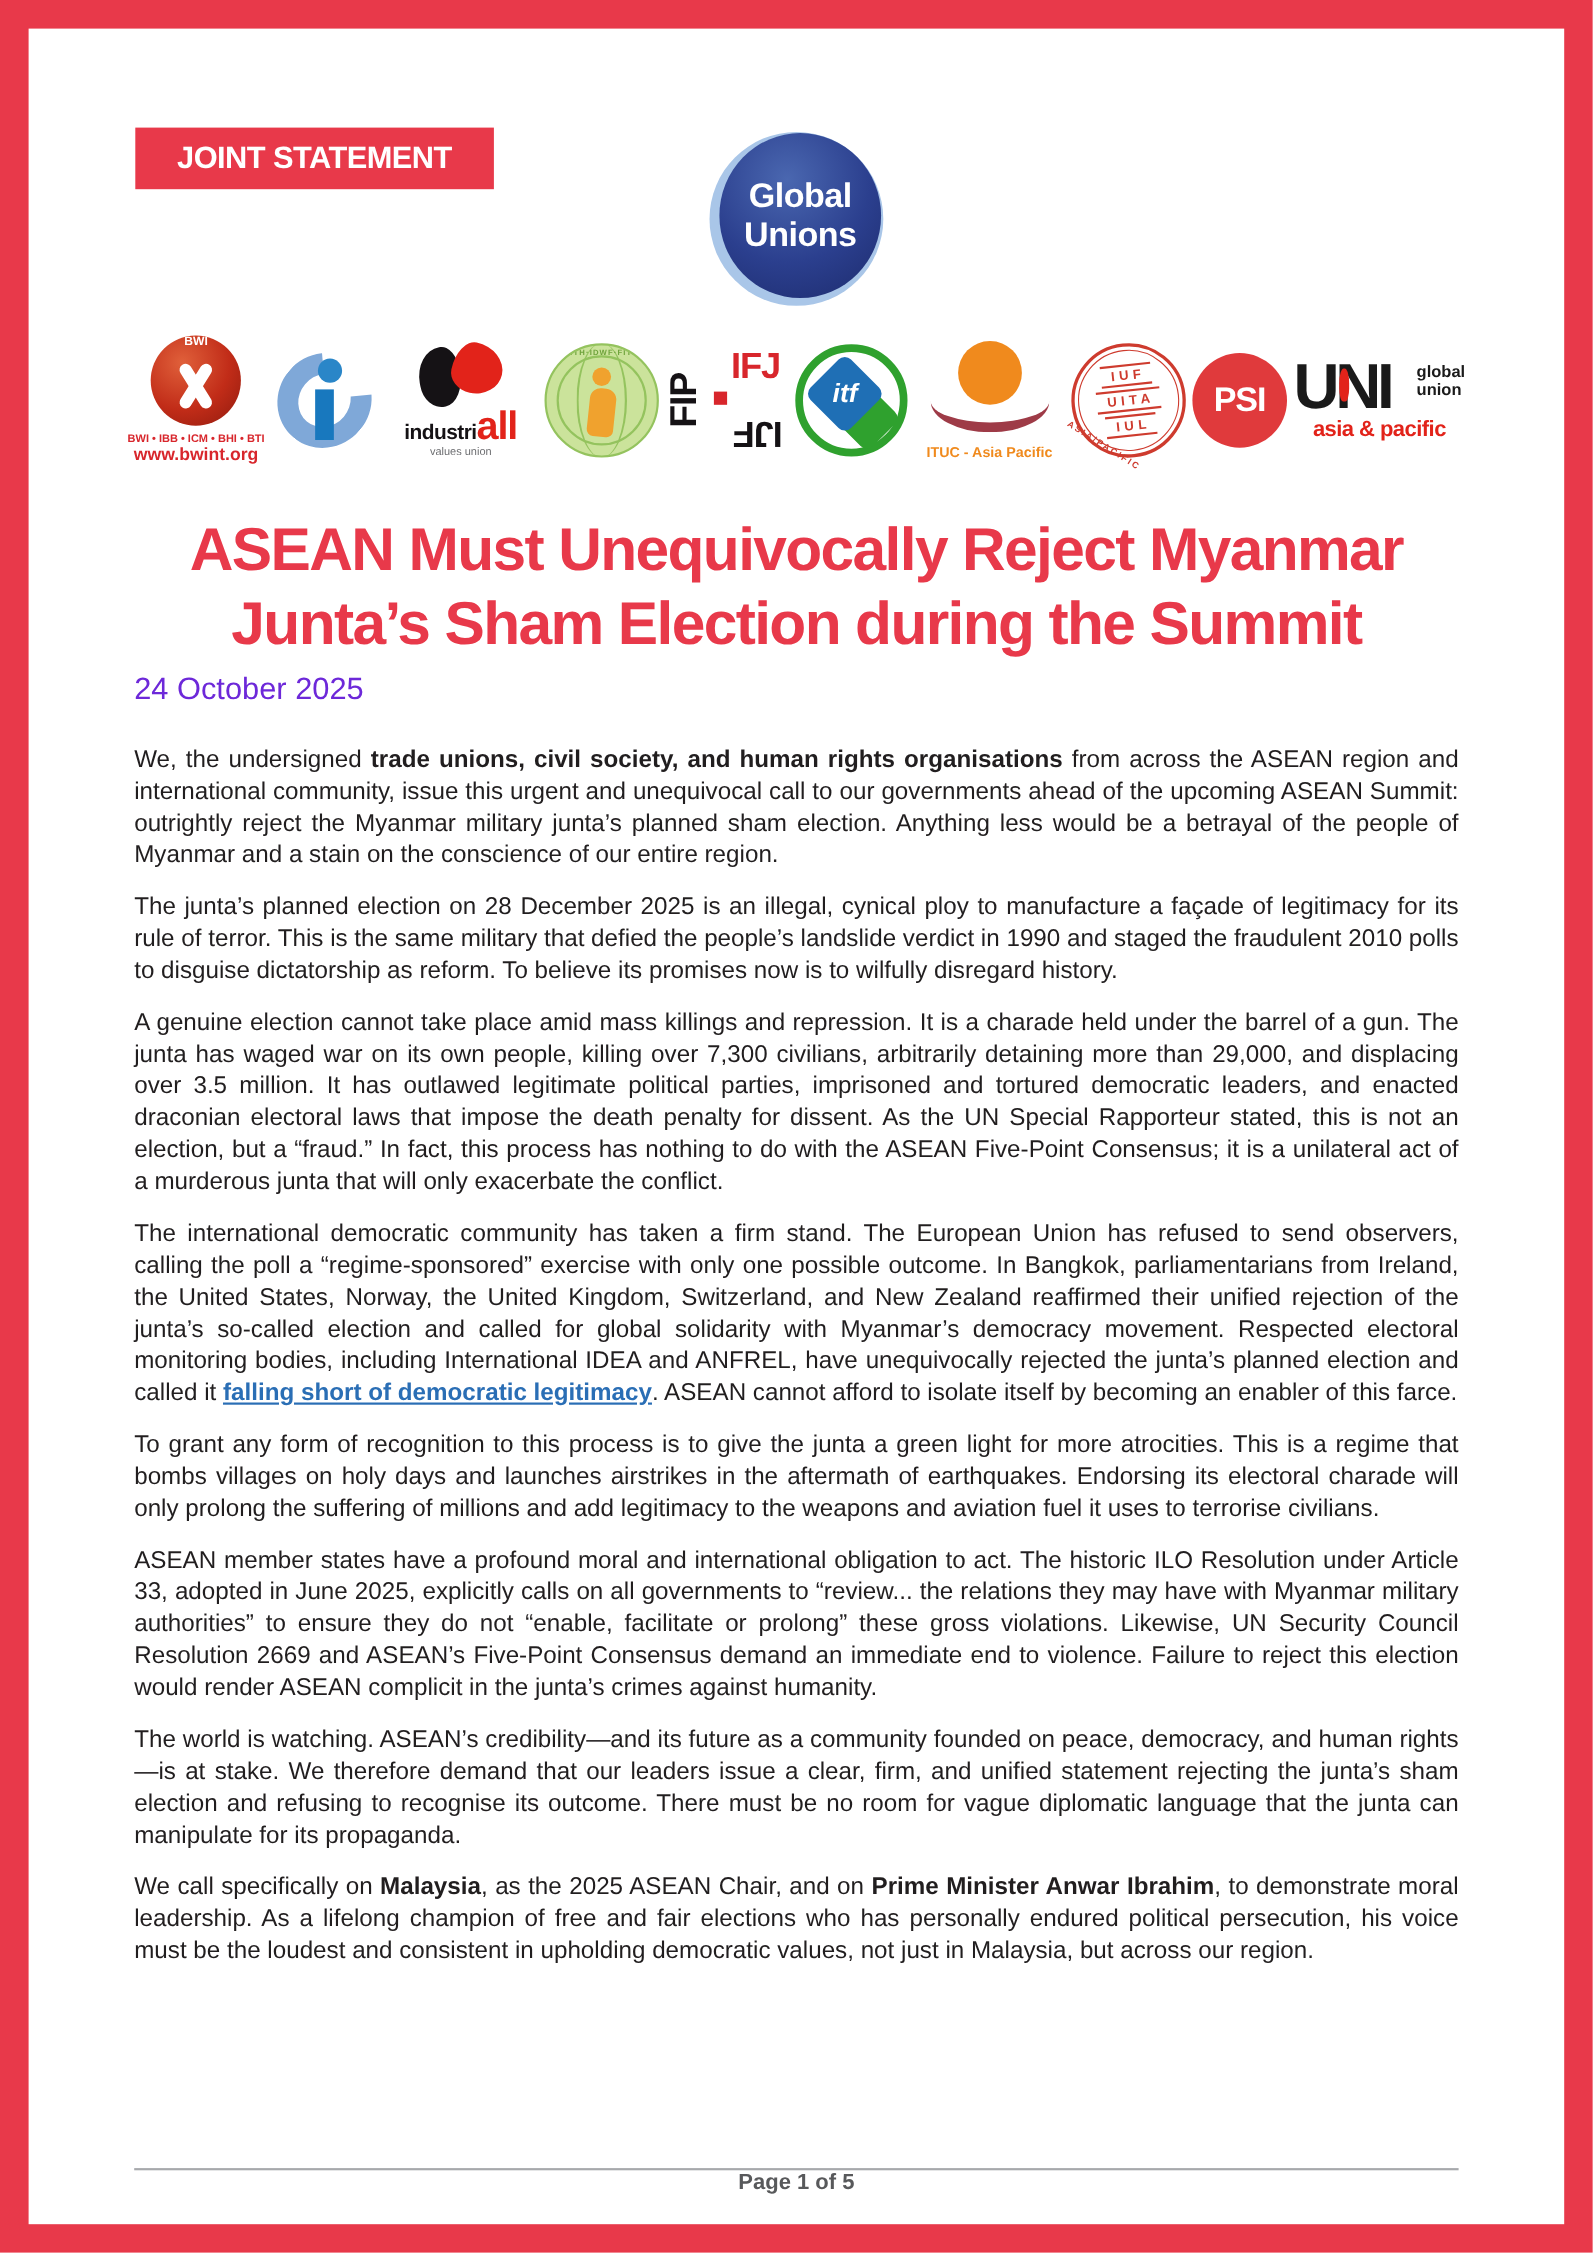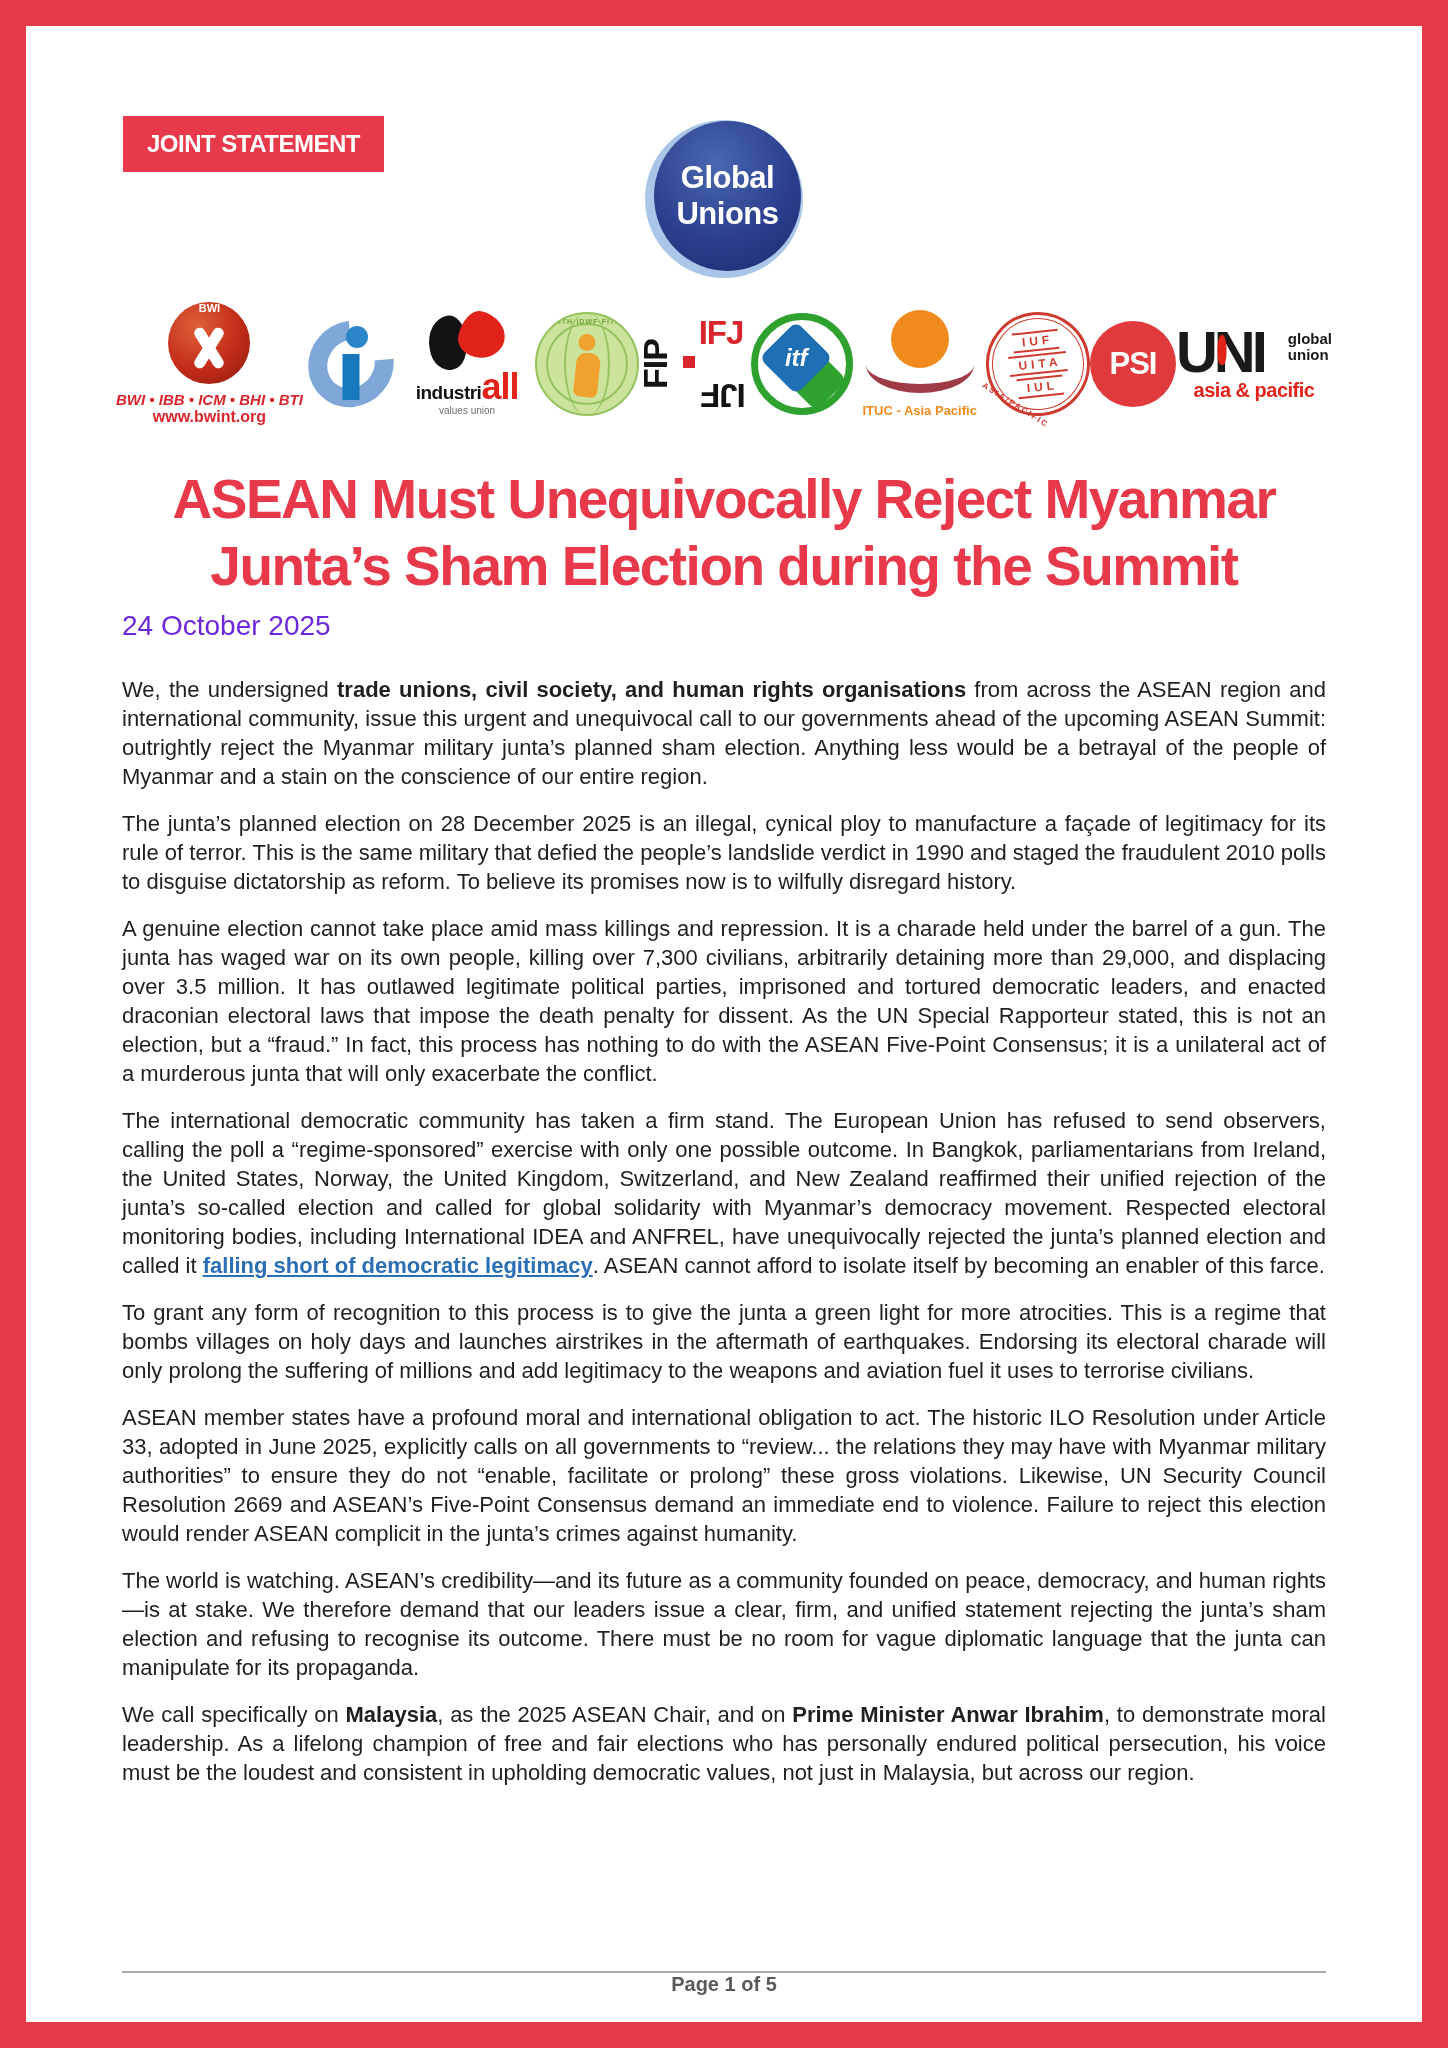--- a/index.html
+++ b/index.html
@@ -5,40 +5,40 @@
   html,body { margin:0; padding:0; background:#ffffff; }
   .page {
     width:1448px; height:2048px; box-sizing:border-box; position:relative;
     background:#ffffff; border:26px solid #E8394A; overflow:hidden;
     font-family:"Liberation Sans", sans-serif;
   }
   
   .header { position:relative; height:250px; }
   .badge {
     position:absolute; left:97px; top:90px; background:#E8394A; color:#fff;
-    font-weight:700; font-size:24px; line-height:28px; padding:14px 24px; letter-spacing:-0.5px;
+    font-weight:700; font-size:28px; line-height:28px; padding:14px 38px; letter-spacing:-0.5px;
   }
   .gu-logo { position:absolute; left:50%; top:94px; transform:translateX(-50%);
     width:158px; height:158px; border-radius:50%; background:#A9C6E8; }
   .gu-inner { position:absolute; left:9px; top:1px; width:147px; height:150px; border-radius:50%;
     background:radial-gradient(circle at 42% 28%, #4a67b0 0%, #2b3f8e 55%, #1d2b6d 100%);
     display:flex; flex-direction:column; align-items:center; justify-content:center;
     color:#fff; font-weight:700; font-size:31px; line-height:36px; letter-spacing:-0.5px; }
   
   .logo-row { margin:22px 90px 0; height:132px; display:flex; justify-content:space-between; align-items:center; }
   .logo { display:flex; flex-direction:column; align-items:center; justify-content:center; }
   
   .bwi-globe { width:82px; height:82px; border-radius:50%;
     background:radial-gradient(circle at 35% 30%, #e0603a 0%, #c12c18 55%, #8f1a0e 100%); position:relative; }
   .bwi-globe::before,.bwi-globe::after { content:""; position:absolute; left:50%; top:56%;
     width:11px; height:46px; background:#fff; border-radius:6px; }
   .bwi-globe::before { transform:translate(-50%,-50%) rotate(32deg); }
   .bwi-globe::after  { transform:translate(-50%,-50%) rotate(-32deg); }
   .bwi-globe-text { position:absolute; top:0; width:100%; text-align:center; color:#fff; font-size:11px; font-weight:700; }
-  .bwi-affiliates { margin-top:7px; color:#D8262C; font-size:15px; font-weight:700; white-space:nowrap;font-style:italic; }
+  .bwi-affiliates { margin-top:7px; color:#D8262C; font-size:10px; font-weight:700; white-space:nowrap; }
   .bwi-url { color:#D8262C; font-size:16px; font-weight:700; }
   
   .ei-mark { width:96px; height:100px; position:relative; }
   .ei-ring { position:absolute; inset:6px; border-radius:50%; border:19px solid #7FA8D8;
     border-top-color:transparent; transform:rotate(40deg); }
   .ei-stem { position:absolute; left:50%; top:40px; transform:translateX(-50%); width:17px; height:46px; background:#1878BE; }
   .ei-dot { position:absolute; left:56%; top:12px; transform:translateX(-50%); width:22px; height:22px; border-radius:50%; background:#2A86C8; }
   
   .ia { width:140px; }
   .ia-faces { position:relative; width:92px; height:60px; margin:0 auto; }

